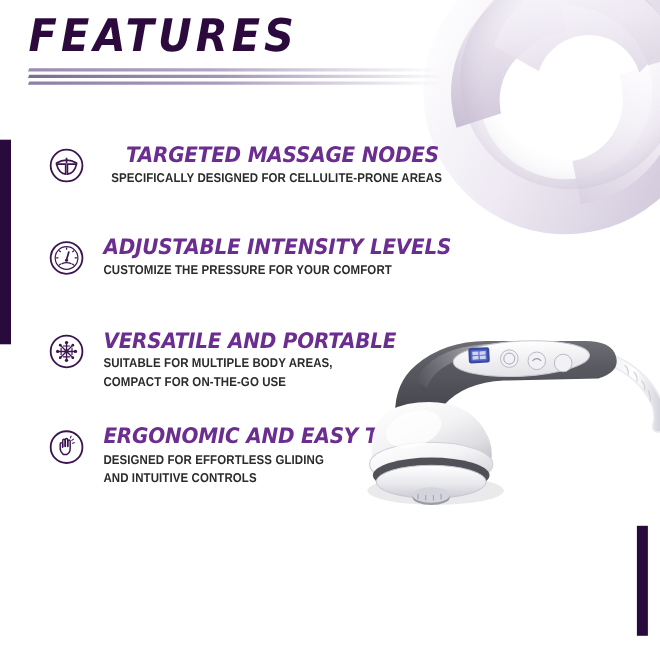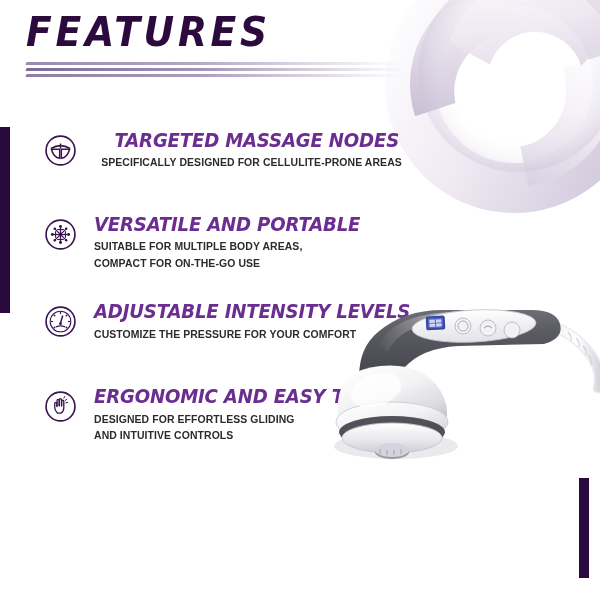--- a/index.html
+++ b/index.html
@@ -206,20 +206,41 @@
         <svg viewBox="0 0 40 40" width="33" height="33">
           <circle cx="20" cy="20" r="17.5" fill="none" stroke="#3a1550" stroke-width="2"></circle>
           <path d="M8.5 17.5 Q20 10.5 31.5 17.5" fill="none" stroke="#3a1550" stroke-width="2"></path>
           <path d="M9 18.5 Q11.5 28.5 19 29.5 L19 18.5 Z" fill="none" stroke="#3a1550" stroke-width="1.8"></path>
           <path d="M31 18.5 Q28.5 28.5 21 29.5 L21 18.5 Z" fill="none" stroke="#3a1550" stroke-width="1.8"></path>
           <line x1="20" y1="11.5" x2="20" y2="17.5" stroke="#3a1550" stroke-width="1.8"></line>
         </svg>
       </span>
       <div class="feature-heading">TARGETED MASSAGE NODES</div>
       <div class="feature-sub">SPECIFICALLY DESIGNED FOR CELLULITE-PRONE AREAS</div>
+    </div>
+
+    <div class="feature f2">
+      <span class="feature-icon">
+        <svg viewBox="0 0 40 40" width="33" height="33">
+          <circle cx="20" cy="20" r="17.5" fill="none" stroke="#3a1550" stroke-width="2"></circle>
+          <circle cx="20" cy="20" r="12.5" fill="none" stroke="#3a1550" stroke-width="1.3"></circle>
+          <line x1="20" y1="8.5" x2="20" y2="11" stroke="#3a1550" stroke-width="1.4"></line>
+          <line x1="11.8" y1="11.8" x2="13.6" y2="13.6" stroke="#3a1550" stroke-width="1.4"></line>
+          <line x1="28.2" y1="11.8" x2="26.4" y2="13.6" stroke="#3a1550" stroke-width="1.4"></line>
+          <line x1="8.5" y1="20" x2="11" y2="20" stroke="#3a1550" stroke-width="1.4"></line>
+          <line x1="31.5" y1="20" x2="29" y2="20" stroke="#3a1550" stroke-width="1.4"></line>
+          <line x1="11.8" y1="28.2" x2="13.6" y2="26.4" stroke="#3a1550" stroke-width="1.4"></line>
+          <line x1="28.2" y1="28.2" x2="26.4" y2="26.4" stroke="#3a1550" stroke-width="1.4"></line>
+          <line x1="20" y1="22" x2="22.5" y2="13.5" stroke="#3a1550" stroke-width="1.9" stroke-linecap="round"></line>
+          <circle cx="20" cy="22.6" r="1.7" fill="#3a1550"></circle>
+          <path d="M14.5 26.5 Q20 24 25.5 26.5" fill="none" stroke="#3a1550" stroke-width="1.4"></path>
+        </svg>
+      </span>
+      <div class="feature-heading">ADJUSTABLE INTENSITY LEVELS</div>
+      <div class="feature-sub">CUSTOMIZE THE PRESSURE FOR YOUR COMFORT</div>
     </div>
 
     <div class="feature f3">
       <span class="feature-icon">
         <svg viewBox="0 0 40 40" width="33" height="33">
           <circle cx="20" cy="20" r="17.5" fill="none" stroke="#3a1550" stroke-width="2"></circle>
           <g stroke="#3a1550" stroke-width="1.5" fill="none">
             <line x1="20" y1="9" x2="20" y2="31"></line>
             <line x1="9" y1="20" x2="31" y2="20"></line>
             <line x1="12.2" y1="12.2" x2="27.8" y2="27.8"></line>
@@ -242,41 +263,20 @@
             <line x1="14" y1="16" x2="14" y2="24"></line>
             <line x1="26" y1="16" x2="26" y2="24"></line>
           </g>
         </svg>
       </span>
       <div class="feature-heading">VERSATILE AND PORTABLE</div>
       <div class="feature-sub">SUITABLE FOR MULTIPLE BODY AREAS,</div>
       <div class="feature-sub">COMPACT FOR ON-THE-GO USE</div>
     </div>
 
-    <div class="feature f2">
-      <span class="feature-icon">
-        <svg viewBox="0 0 40 40" width="33" height="33">
-          <circle cx="20" cy="20" r="17.5" fill="none" stroke="#3a1550" stroke-width="2"></circle>
-          <circle cx="20" cy="20" r="12.5" fill="none" stroke="#3a1550" stroke-width="1.3"></circle>
-          <line x1="20" y1="8.5" x2="20" y2="11" stroke="#3a1550" stroke-width="1.4"></line>
-          <line x1="11.8" y1="11.8" x2="13.6" y2="13.6" stroke="#3a1550" stroke-width="1.4"></line>
-          <line x1="28.2" y1="11.8" x2="26.4" y2="13.6" stroke="#3a1550" stroke-width="1.4"></line>
-          <line x1="8.5" y1="20" x2="11" y2="20" stroke="#3a1550" stroke-width="1.4"></line>
-          <line x1="31.5" y1="20" x2="29" y2="20" stroke="#3a1550" stroke-width="1.4"></line>
-          <line x1="11.8" y1="28.2" x2="13.6" y2="26.4" stroke="#3a1550" stroke-width="1.4"></line>
-          <line x1="28.2" y1="28.2" x2="26.4" y2="26.4" stroke="#3a1550" stroke-width="1.4"></line>
-          <line x1="20" y1="22" x2="22.5" y2="13.5" stroke="#3a1550" stroke-width="1.9" stroke-linecap="round"></line>
-          <circle cx="20" cy="22.6" r="1.7" fill="#3a1550"></circle>
-          <path d="M14.5 26.5 Q20 24 25.5 26.5" fill="none" stroke="#3a1550" stroke-width="1.4"></path>
-        </svg>
-      </span>
-      <div class="feature-heading">ADJUSTABLE INTENSITY LEVELS</div>
-      <div class="feature-sub">CUSTOMIZE THE PRESSURE FOR YOUR COMFORT</div>
-    </div>
-
     <div class="feature f4">
       <span class="feature-icon">
         <svg viewBox="0 0 40 40" width="33" height="33">
           <circle cx="20" cy="20" r="17.5" fill="none" stroke="#3a1550" stroke-width="2"></circle>
           <path d="M16 27.5 Q12.5 24 13 20.5 L13 16.5 Q13 15 14.3 15 Q15.6 15 15.6 16.5 L15.6 20" fill="none" stroke="#3a1550" stroke-width="1.6" stroke-linecap="round"></path>
           <path d="M15.8 19.5 L15.8 12.8 Q15.8 11.3 17.1 11.3 Q18.4 11.3 18.4 12.8 L18.4 19.2" fill="none" stroke="#3a1550" stroke-width="1.6" stroke-linecap="round"></path>
           <path d="M18.6 19 L18.6 12 Q18.6 10.5 19.9 10.5 Q21.2 10.5 21.2 12 L21.2 19" fill="none" stroke="#3a1550" stroke-width="1.6" stroke-linecap="round"></path>
           <path d="M21.4 19.3 L21.4 13.6 Q21.4 12.2 22.7 12.2 Q24 12.2 24 13.6 L24 21.5
                    Q24 26 20.5 28 L16.5 28" fill="none" stroke="#3a1550" stroke-width="1.6" stroke-linecap="round"></path>
           <g stroke="#3a1550" stroke-width="1.2" stroke-linecap="round">

